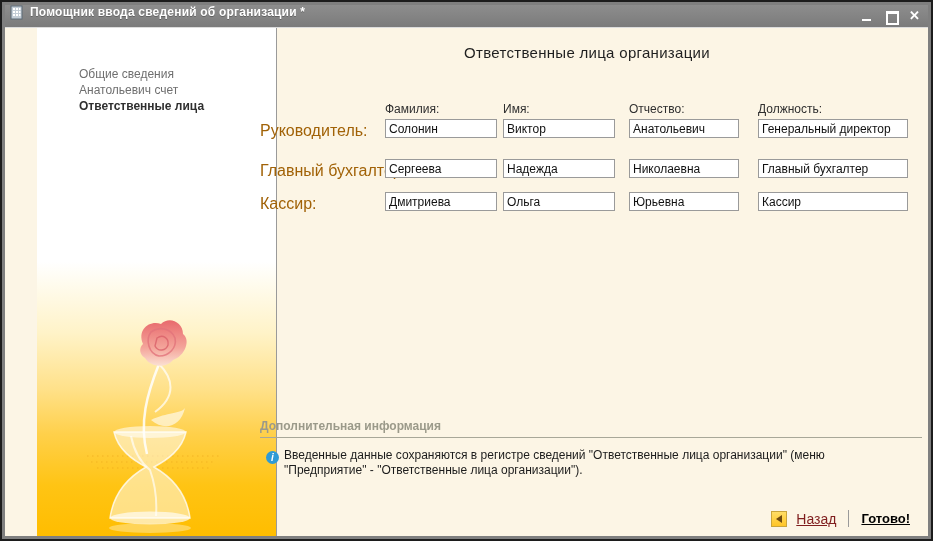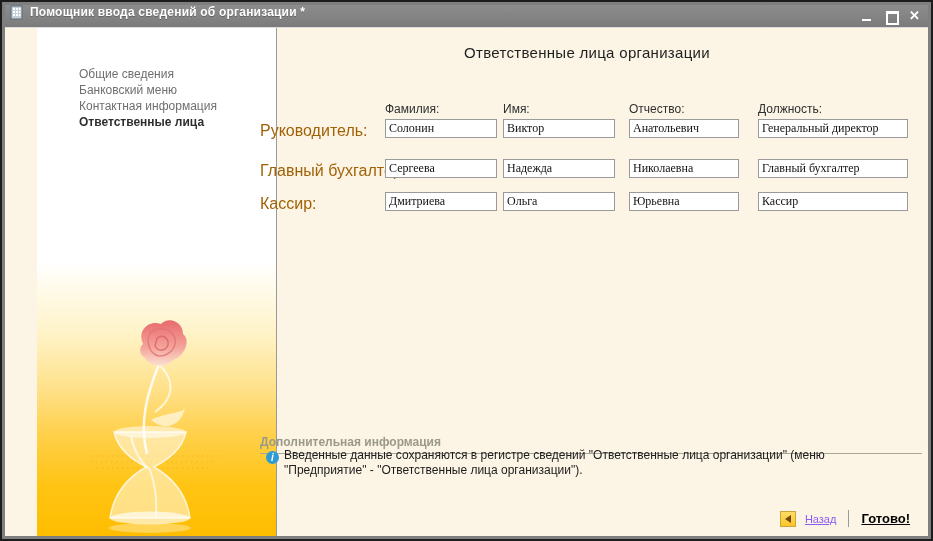--- a/index.html
+++ b/index.html
@@ -52,37 +52,37 @@
   .content{ position:absolute; left:241px; top:0; right:0; bottom:0; }
   .page-title{
     position:absolute; top:16px; left:0; width:100%; text-align:center;
     font-size:15px; color:#1f1f1f; letter-spacing:.3px;
   }
 
   .col-header{ position:absolute; font-size:12px; color:#2f2f2f; white-space:nowrap; }
   .row-label{ position:absolute; font-size:16px; color:#a16207; white-space:nowrap; }
   .field{
     position:absolute; height:19px; background:#ffffff;
-    border:1px solid #9a9a9a; font-family:Liberation Serif, serif;
+    border:1px solid #9a9a9a; font-family:Liberation Sans, sans-serif;
     font-size:12px; color:#111; padding:0 3px; outline:none;
   }
 
   
   .c1{ left:139px; width:112px; }
   .c2{ left:257px; width:112px; }
   .c3{ left:383px; width:110px; }
   .c4{ left:512px; width:150px; }
   .hdr-row{ top:74px; }
   .r1{ top:91px; } .r2{ top:131px; } .r3{ top:164px; }
   .lbl1{ top:94px; } .lbl2{ top:134px; } .lbl3{ top:167px; }
   .row-label{ left:14px; }
 
   
   .addinfo-header{
-    position:absolute; left:14px; top:407px; width:662px;
+    position:absolute; left:14px; top:391px; width:662px;
     font-size:12px; font-weight:bold; color:#9b9a8a;
     border-bottom:1px solid #a8a798; padding-bottom:4px;
   }
   .info-icon{
     position:absolute; left:20px; top:423px; width:13px; height:13px;
     border-radius:50%; background:#2e9bd6;
     color:#fff; font-size:10px; font-weight:bold; font-style:italic;
     text-align:center; line-height:13px;
   }
   .info-text{
@@ -90,21 +90,21 @@
     font-size:12px; line-height:15px; color:#1c1c1c;
   }
 
   
   .footer{ position:absolute; right:18px; bottom:9px; display:flex; align-items:center; gap:9px; }
   .back-btn{
     width:16px; height:16px; background:linear-gradient(#ffdd66,#ffc527);
     border:1px solid #caa53a; display:flex; align-items:center; justify-content:center; cursor:pointer;
   }
   .back-arrow{ width:0; height:0; border-top:4px solid transparent; border-bottom:4px solid transparent; border-right:6px solid #6e4a10; }
-  .link-back{ font-size:11px; color:#8b5cf6; text-decoration:underline; cursor:pointer; }
+  .link-back{ font-size:14px; color:#7f1d1d; text-decoration:underline; cursor:pointer; }
   .vsep{ width:1px; height:17px; background:#9a9a9a; margin:0 3px; }
   .link-done{ font-size:13px; color:#000; font-weight:bold; text-decoration:underline; cursor:pointer; }
 </style>
 </head>
 <body>
 
 <div class="window">
 
   <div class="titlebar">
     <svg class="title-icon" viewBox="0 0 15 15">
@@ -127,22 +127,21 @@
       <span class="wc wc-max"></span>
       <span class="wc wc-close">✕</span>
     </div>
   </div>
 
   <div class="client">
 
     <div class="sidebar">
       <div class="nav">
         <div class="nav-item">Общие сведения</div>
-        <div class="nav-item">Банковский меню</div>
-        <div class="nav-item">Контактная информация</div>
+        <div class="nav-item">Анатольевич счет</div>
         <div class="nav-item active">Ответственные лица</div>
       </div>
 
       <svg class="rose-art" width="136" height="218" viewBox="0 0 136 218">
         <defs>
           <linearGradient id="roseGrad" x1="0" y1="0" x2="0" y2="1">
             <stop offset="0%" stop-color="#e86a6d"></stop>
             <stop offset="60%" stop-color="#f4a49a"></stop>
             <stop offset="100%" stop-color="#fbe0d2"></stop>
           </linearGradient>

